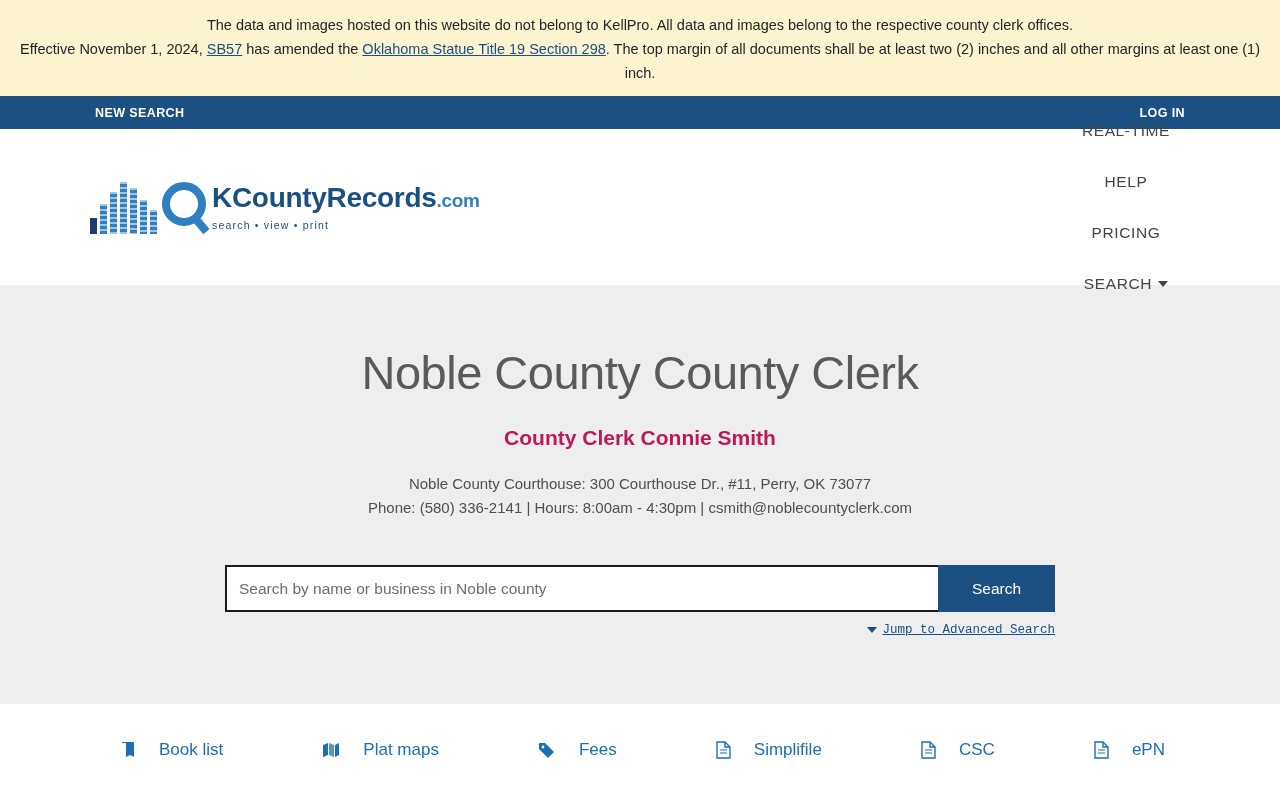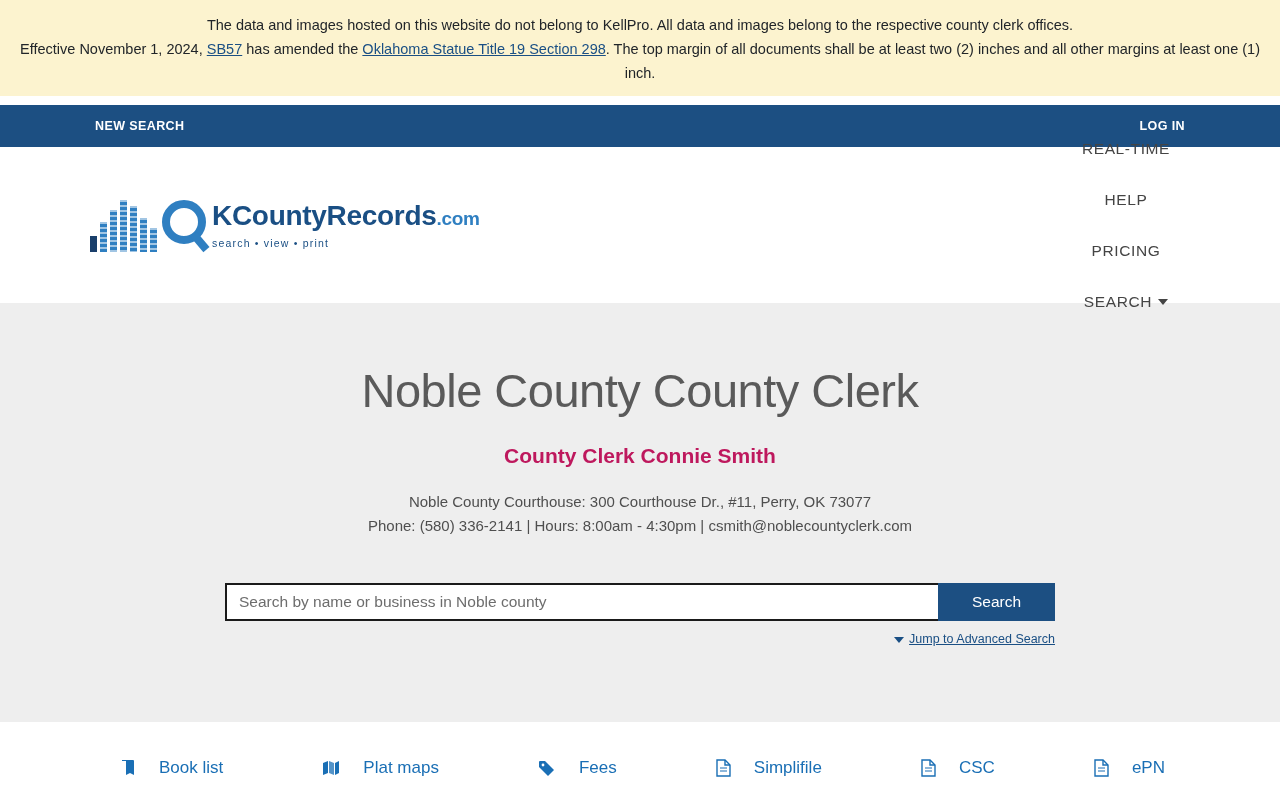--- a/index.html
+++ b/index.html
@@ -23,26 +23,25 @@
   }
   .notice a {
     color: #1a4f84;
     text-decoration: underline;
   }
   .notice-line { display: block; }
 
   
   .topbar {
     background: #1c4f82;
-    height: 42px;
+    height: 33px;
     display: flex;
     align-items: center;
     justify-content: space-between;
     padding: 0 95px;
-    margin-top: 9px;
   }
   .topbar a {
     color: #ffffff;
     font-size: 12.5px;
     letter-spacing: 0.4px;
     text-decoration: none;
     font-weight: 600;
   }
 
   
@@ -133,21 +132,21 @@
     margin-top: 22px;
     font-size: 15px;
     line-height: 24px;
     color: #4f4f4f;
   }
   .search-row {
     margin: 45px auto 0;
     width: 830px;
     display: flex;
     align-items: stretch;
-    height: 38px;
+    height: 47px;
     justify-content: space-between;
   }
   .search-input {
     flex: 1;
     border: 2px solid #1a1a1a;
     border-right: none;
     font-size: 15.5px;
     padding: 0 12px;
     color: #333;
     outline: none;
@@ -160,20 +159,21 @@
     color: #fff;
     border: none;
     font-size: 15.5px;
     cursor: pointer;
   }
   .adv {
     width: 830px;
     margin: 11px auto 0;
     text-align: right;
     font-size: 12.5px;
+    font-family: Liberation Mono, monospace;
   }
   .adv .tri {
     display: inline-block;
     border-left: 5px solid transparent;
     border-right: 5px solid transparent;
     border-top: 6px solid #1a4f84;
     margin-right: 5px;
     vertical-align: middle;
   }
   .adv a { color: #1a4f84; text-decoration: underline; }

